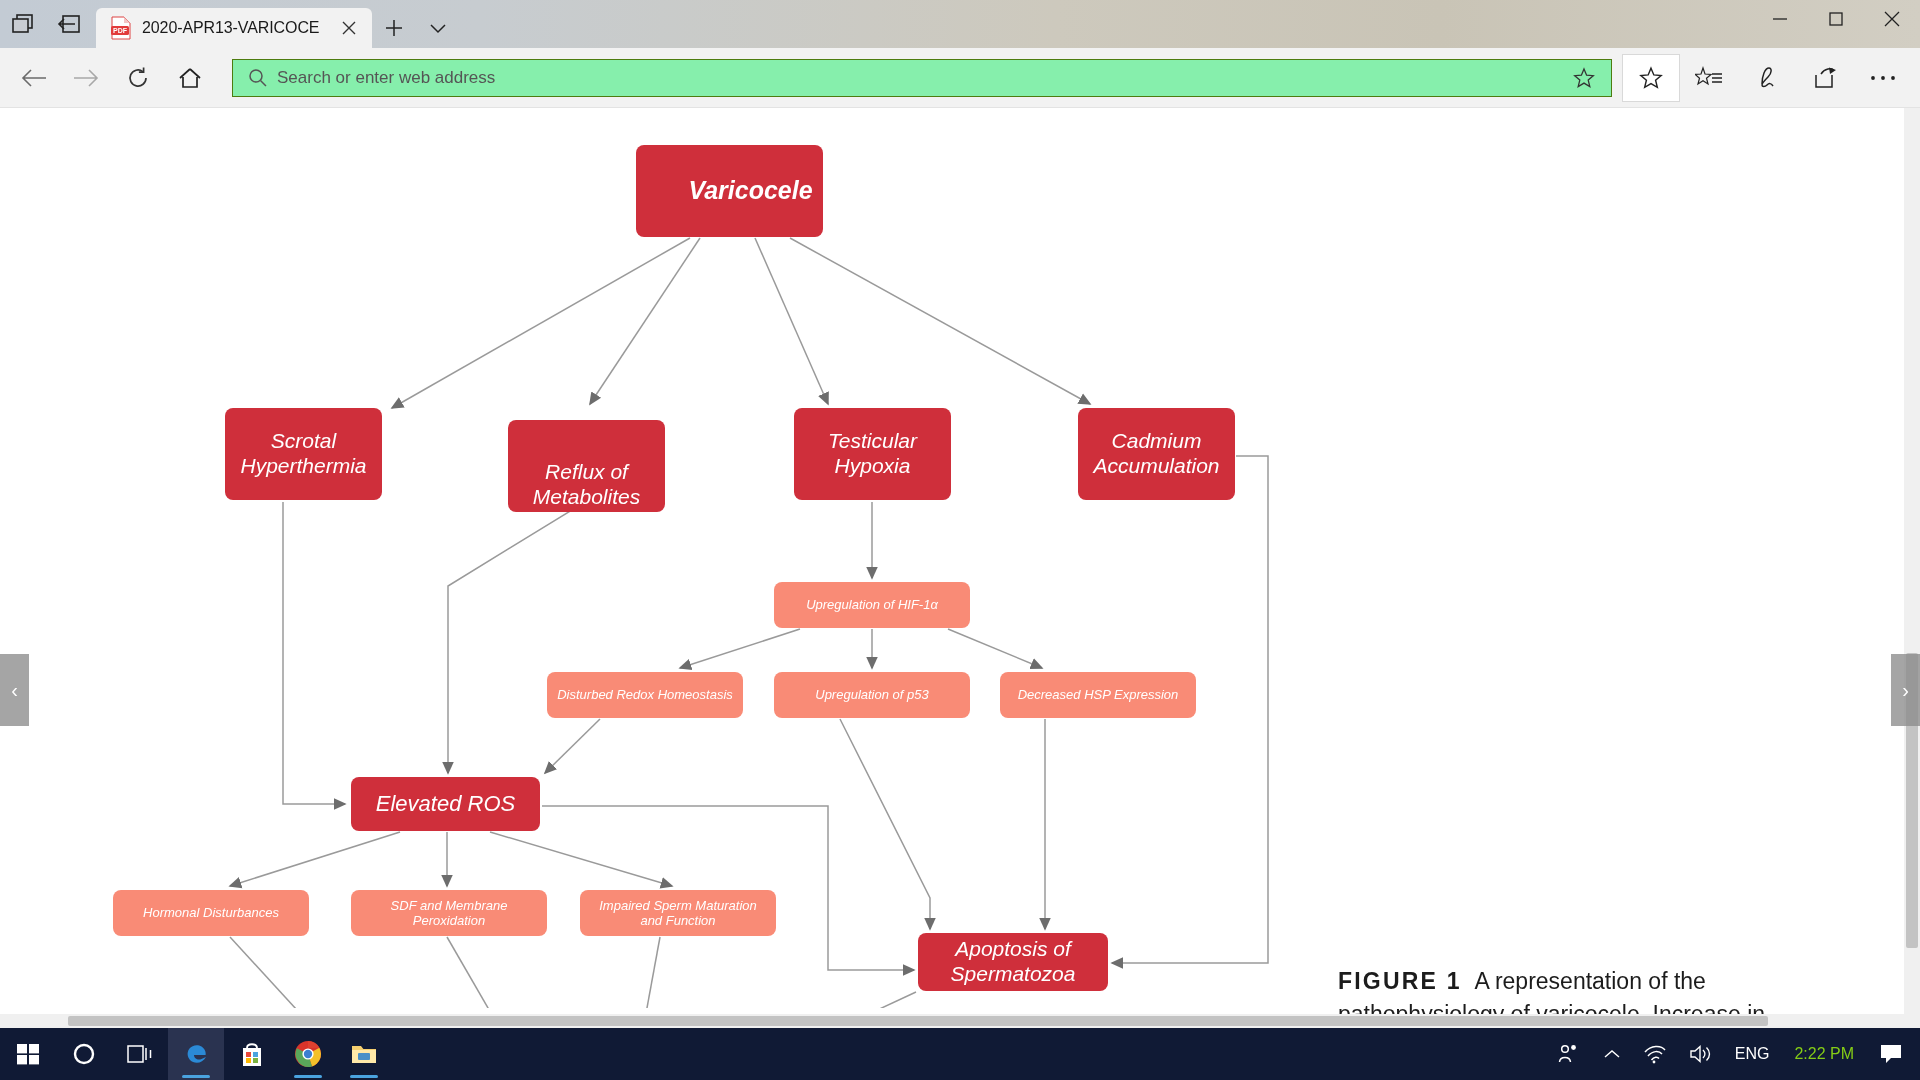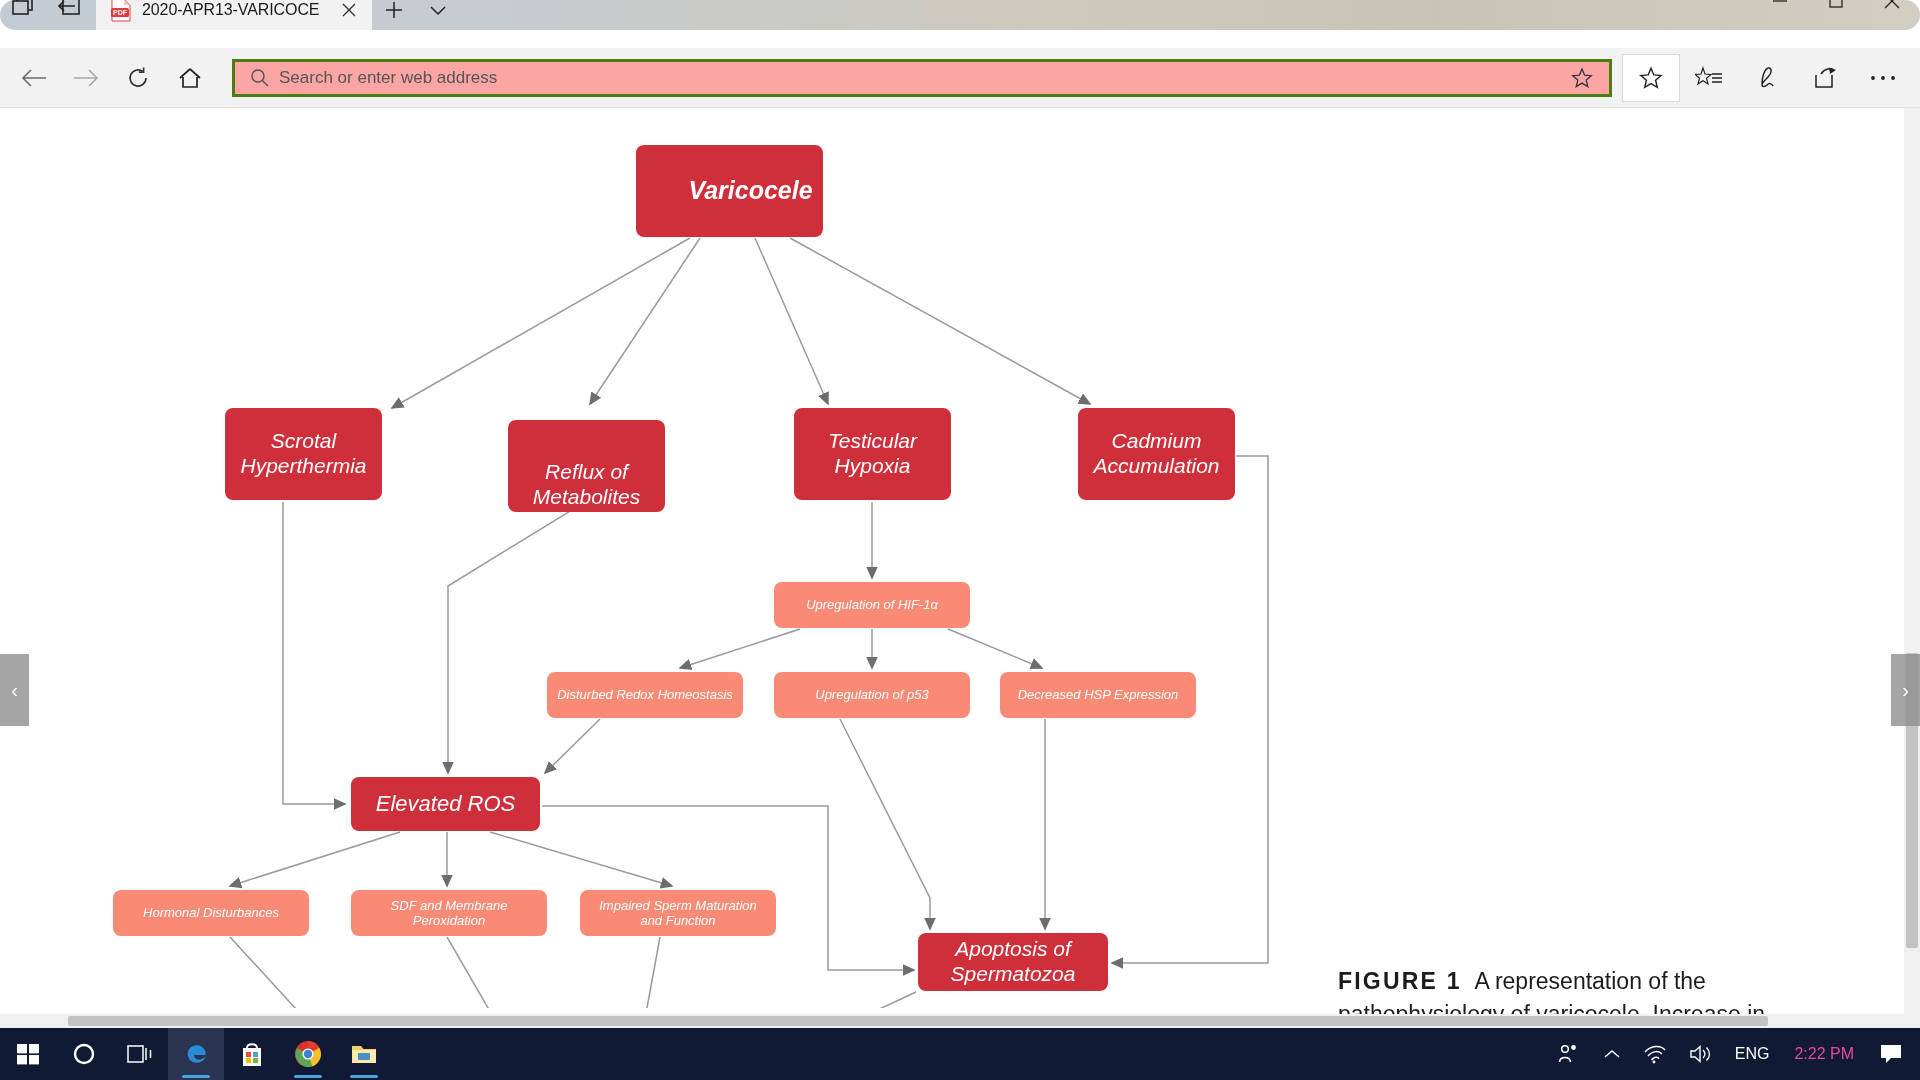--- a/index.html
+++ b/index.html
@@ -5,23 +5,23 @@
   * { box-sizing: border-box; margin: 0; padding: 0; }
   html, body {
     width: 1920px; height: 1080px;
     overflow: hidden;
     font-family: "Liberation Sans", sans-serif;
     background: #ffffff;
   }
 
   
   .titlebar {
-    position: absolute; left: 0; top: 0; width: 1920px; height: 30px;
+    position: absolute; left: 0; top: 0; width: 1920px; height: 48px;
     background: linear-gradient(to right, #c3cbd4 0%, #c7ccd0 25%, #cdc9bd 55%, #c9c4b6 75%, #d2cec3 100%);
-    display: flex; align-items: flex-end; border-radius: 24px;
+    display: flex; align-items: flex-end;
   }
   .tb-sysbtn {
     width: 46px; height: 48px; display: flex; align-items: center; justify-content: center;
   }
   .tab {
     width: 276px; height: 40px; background: #f2f2f2;
     border-radius: 6px 6px 0 0;
     display: flex; align-items: center; padding: 0 10px 0 14px; gap: 10px;
     margin-left: 4px;
   }
@@ -39,22 +39,22 @@
   .wc { width: 56px; height: 38px; display: flex; align-items: center; justify-content: center; }
 
   
   .toolbar {
     position: absolute; left: 0; top: 48px; width: 1920px; height: 60px;
     background: #f2f2f2; display: flex; align-items: center; padding: 0 8px;
     border-bottom: 1px solid #e3e3e3;
   }
   .tbtn { width: 52px; height: 48px; display: flex; align-items: center; justify-content: center; }
   .urlbar {
-    flex: 1; height: 38px; margin: 0 10px 0 16px; background: #fca5a5;
-    border: 3px solid #4d7c0f; display: flex; align-items: center; padding: 0 10px;
+    flex: 1; height: 38px; margin: 0 10px 0 16px; background: #86efac;
+    border: 1px solid #4d7c0f; display: flex; align-items: center; padding: 0 10px;
     max-width: 1390px;
   }
   .url-search-icon { width: 30px; display:flex; align-items:center; justify-content:center; }
   .url-placeholder { flex: 1; font-size: 17px; color: #555; padding-left: 4px; }
   .url-star { width: 34px; display:flex; align-items:center; justify-content:center; }
   .tb-right { display: flex; align-items: center; }
   .tbtn2 { width: 58px; height: 48px; display: flex; align-items: center; justify-content: center; }
   .tbtn2.boxed { border: 1px solid #d9d9d9; background: #fff; }
 
   
@@ -114,21 +114,21 @@
   }
   .tbicon { width: 56px; height: 52px; display: flex; align-items: center; justify-content: center; position: relative;}
   .tbicon.active { background: #2a3350; }
   .tbicon.active::after, .tbicon.running::after {
     content:''; position:absolute; bottom:2px; left:14px; width:28px; height:3px; background:#4aa3df; border-radius:2px;
   }
   .tray { margin-left: auto; display: flex; align-items: center; height: 52px; padding-right: 6px; }
   .tray-item { padding: 0 11px; display: flex; align-items: center; justify-content: center;
                color: #fff; font-size: 16px; height: 52px; }
   .tray-clock { display:flex; flex-direction:column; align-items:center; justify-content:center;
-                color:#ec4899; font-size:16px; padding: 0 14px; height: 52px;}
+                color:#84cc16; font-size:16px; padding: 0 14px; height: 52px;}
 </style>
 </head>
 <body>
 
 <div class="titlebar">
   <div class="tb-sysbtn">
     <svg width="26" height="24" viewBox="0 0 26 24">
         <rect x="7" y="3" width="15" height="13" fill="none" stroke="#222" stroke-width="1.6"></rect>
         <rect x="3" y="7" width="15" height="13" fill="#c8ccd2" stroke="#222" stroke-width="1.6"></rect>
       </svg>

